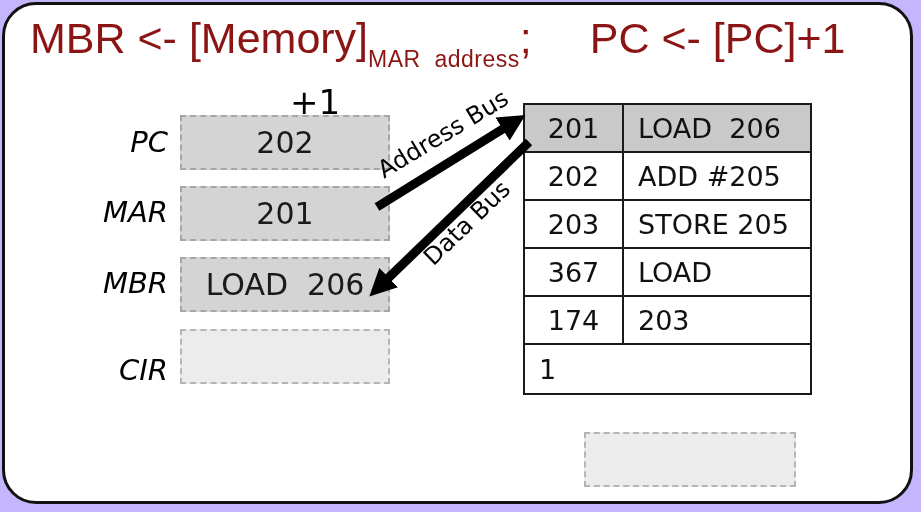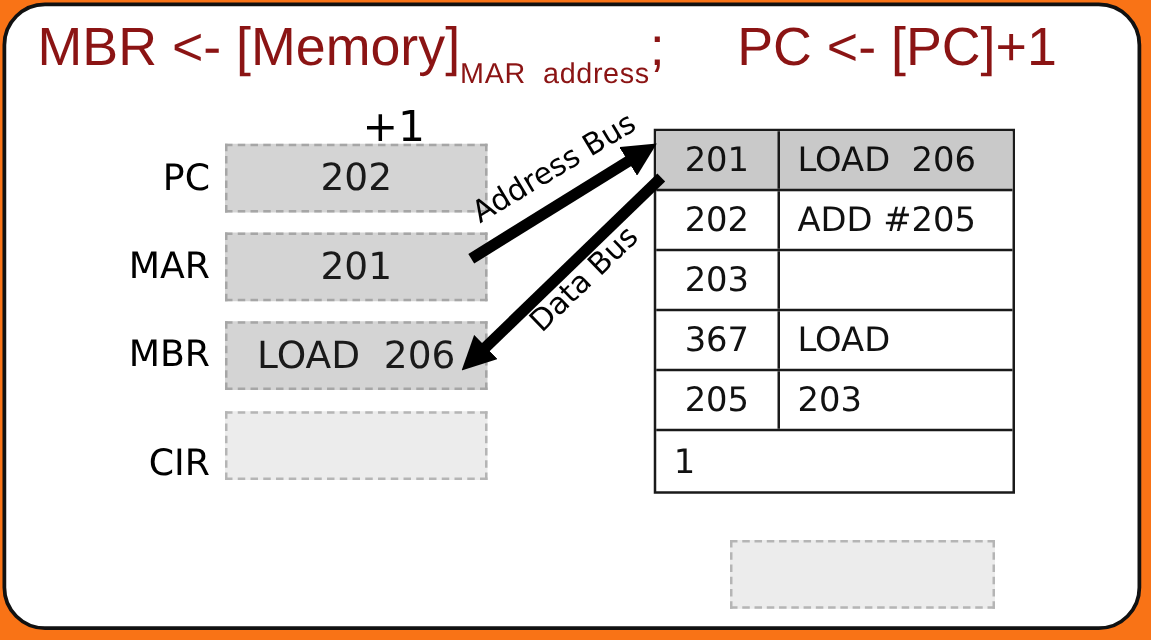--- a/index.html
+++ b/index.html
@@ -6,21 +6,21 @@
     margin: 0;
     padding: 0;
     background: #ffffff;
     font-family: "DejaVu Sans", sans-serif;
   }
   .canvas {
     position: relative;
     width: 921px;
     height: 512px;
     overflow: hidden;
-    background: #f97316;
+    background: #c4b5fd;
   }
   .frame {
     position: absolute;
     left: 2px; top: 2px;
     width: 911px; height: 502px;
     border: 3px solid #111111;
     border-radius: 34px;
     background: #ffffff;
     box-sizing: border-box;
   }
@@ -43,20 +43,21 @@
   }
   .title .rhs { margin-left: 58px; }
   
   .reg-label {
     position: absolute;
     width: 70px;
     text-align: right;
     font-size: 29px;
     color: #000000;
     line-height: 1;
+    font-style: italic;
   }
   .reg-box {
     position: absolute;
     left: 180px;
     width: 206px;
     height: 51px;
     background: #d4d4d4;
     border: 2px dashed #a6a6a6;
     display: flex;
     align-items: center;
@@ -186,27 +187,28 @@
     <div class="mem-row highlight">
       <div class="mem-addr">201</div>
       <div class="mem-content">LOAD  206</div>
     </div>
     <div class="mem-row">
       <div class="mem-addr">202</div>
       <div class="mem-content">ADD #205</div>
     </div>
     <div class="mem-row">
       <div class="mem-addr">203</div>
+      <div class="mem-content">STORE 205</div>
     </div>
     <div class="mem-row">
       <div class="mem-addr">367</div>
       <div class="mem-content">LOAD</div>
     </div>
     <div class="mem-row">
-      <div class="mem-addr">205</div>
+      <div class="mem-addr">174</div>
       <div class="mem-content">203</div>
     </div>
     <div class="mem-row">
       <div class="mem-content">1</div>
     </div>
   </div>
 
   <svg class="bus-svg" viewBox="0 0 921 512" xmlns="http://www.w3.org/2000/svg">
     <defs>
       <marker id="ah" viewBox="0 0 10 10" refX="5" refY="5" markerWidth="3" markerHeight="3" orient="auto">

